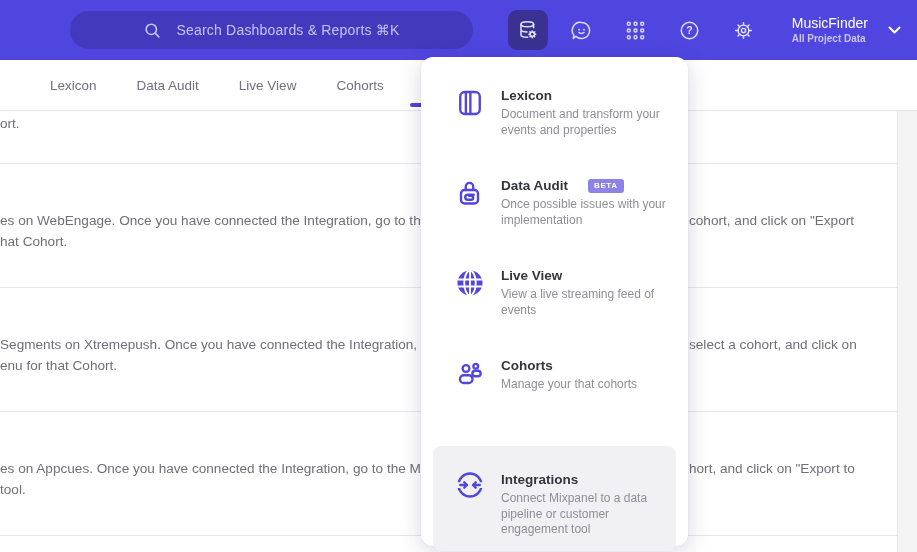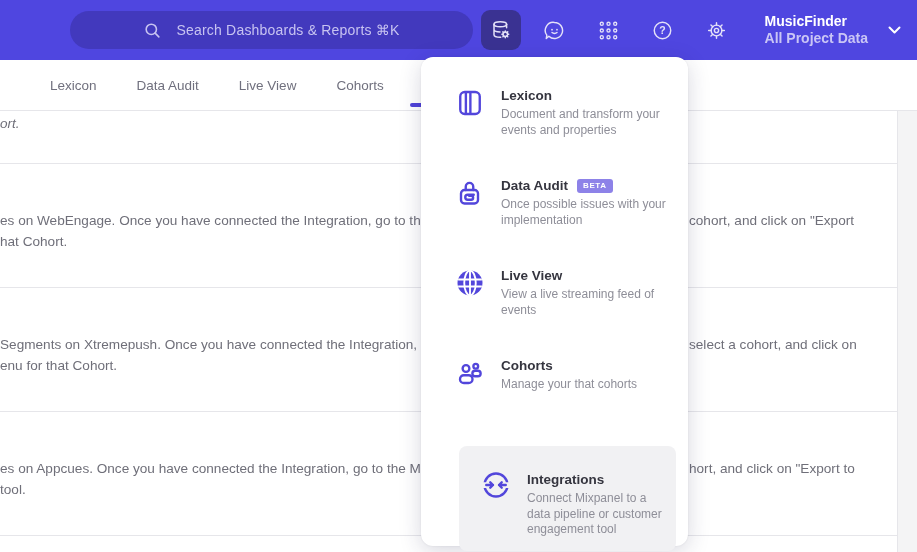--- a/index.html
+++ b/index.html
@@ -13,56 +13,56 @@
     position:absolute; left:70px; top:11px; width:403px; height:38px;
     background:#4239bd; border-radius:19px; display:flex; align-items:center; justify-content:center;
     gap:14px; cursor:pointer;
   }
   .search-pill span { color:#c7c3f1; font-size:14px; letter-spacing:.2px; }
   .hdr-right { position:absolute; right:16px; top:0; height:60px; display:flex; align-items:center; gap:14px; }
   .hdr-btn { width:40px; height:40px; border-radius:9px; display:flex; align-items:center; justify-content:center; }
   .hdr-btn.active { background:#3a3292; }
   .hdr-btn svg { display:block; }
   .project { display:flex; flex-direction:column; align-items:flex-start; line-height:1.25; margin-left:14px; }
-  .project .pname { color:#ffffff; font-size:14px; font-weight:700; }
-  .project .psub  { color:#d7d3f8; font-size:14px; font-weight:700; opacity:.9; }
+  .project .pname { color:#ffffff; font-size:14px; font-weight:400; }
+  .project .psub  { color:#d7d3f8; font-size:10px; font-weight:700; opacity:.9; }
   .chev { margin-left:6px; display:flex; align-items:center; }
 
   
   .tabbar { position:absolute; left:0; top:60px; width:917px; height:50px; background:#fff; display:flex; align-items:center; padding-left:50px; gap:40px; }
   .tab { color:#70707e; font-size:13.5px; cursor:pointer; white-space:nowrap; }
   .tab-indicator { position:absolute; left:410px; top:103px; width:11px; height:4px; background:#4f42d9; border-radius:2px 0 0 2px; z-index:2; }
 
   
   .content { position:absolute; left:0; top:110px; width:897px; height:442px; border-top:1px solid #e6e6ea; }
   .gutter { position:absolute; left:897px; top:110px; width:20px; height:442px; background:#f4f4f5; border-left:1px solid #e6e6ea; border-top:1px solid #e6e6ea; }
   .row { position:relative; width:897px; border-bottom:1px solid #e6e6ea; overflow:hidden; color:#6f6f79; font-size:13.6px; line-height:21px; }
   .row.r1 { height:53px; }
   .row.r2, .row.r3, .row.r4 { height:124px; padding-top:46px; }
   .row .lfrag { position:absolute; left:0; white-space:nowrap; }
   .row .rfrag { position:absolute; left:689px; white-space:nowrap; }
-  .row.r1 .lfrag { top:2px;font-style:italic; }
+  .row.r1 .lfrag { top:2px; }
   .row .l1 { top:46px; } .row .rf { top:46px; } .row .l2 { top:67px; }
 
   
   .menu {
     position:absolute; left:421px; top:57px; width:267px; height:489px; background:#fff;
     border-radius:12px; box-shadow:0 5px 22px rgba(35,35,80,.18), 0 0 2px rgba(0,0,0,.08);
     z-index:5; padding-top:29px;
   }
   .mi { position:relative; display:flex; padding:0 20px 0 34px; height:90px; cursor:pointer; }
   .mi .ic { width:30px; height:30px; flex:0 0 30px; margin-right:16px; margin-top:2px; }
   .mi .ic svg { width:30px; height:30px; display:block; }
   .mi .tx { width:178px; }
   .mi .t { color:#35353f; font-size:13.5px; font-weight:700; line-height:17px; display:inline; vertical-align:middle; }
   .mi .d { color:#8e8e98; font-size:12px; line-height:15.5px; margin-top:3px; }
-  .badge { display:inline-block; vertical-align:2px; margin-left:9px; background:#8d82e8; color:#fff;
+  .badge { display:inline-block; vertical-align:2px; margin-left:20px; background:#8d82e8; color:#fff;
     font-size:8px; font-weight:700; letter-spacing:.6px; padding:2.5px 6px; border-radius:3px; }
   .hl-wrap { padding:0 12px; }
-  .mi.highlight { background:#f1f1f3; border-radius:8px; height:105px; padding:24px 8px 0 22px;margin-left:26px; }
+  .mi.highlight { background:#f1f1f3; border-radius:8px; height:105px; padding:24px 8px 0 22px; }
   .mi.highlight .ic { margin-top:0; }
 </style>
 </head>
 <body>
 
 <div class="canvas">
 
   <div class="header">
     <div class="search-pill">
       <svg width="19" height="19" viewBox="0 0 24 24" fill="none" stroke="#c7c3f1" stroke-width="2" stroke-linecap="round">

